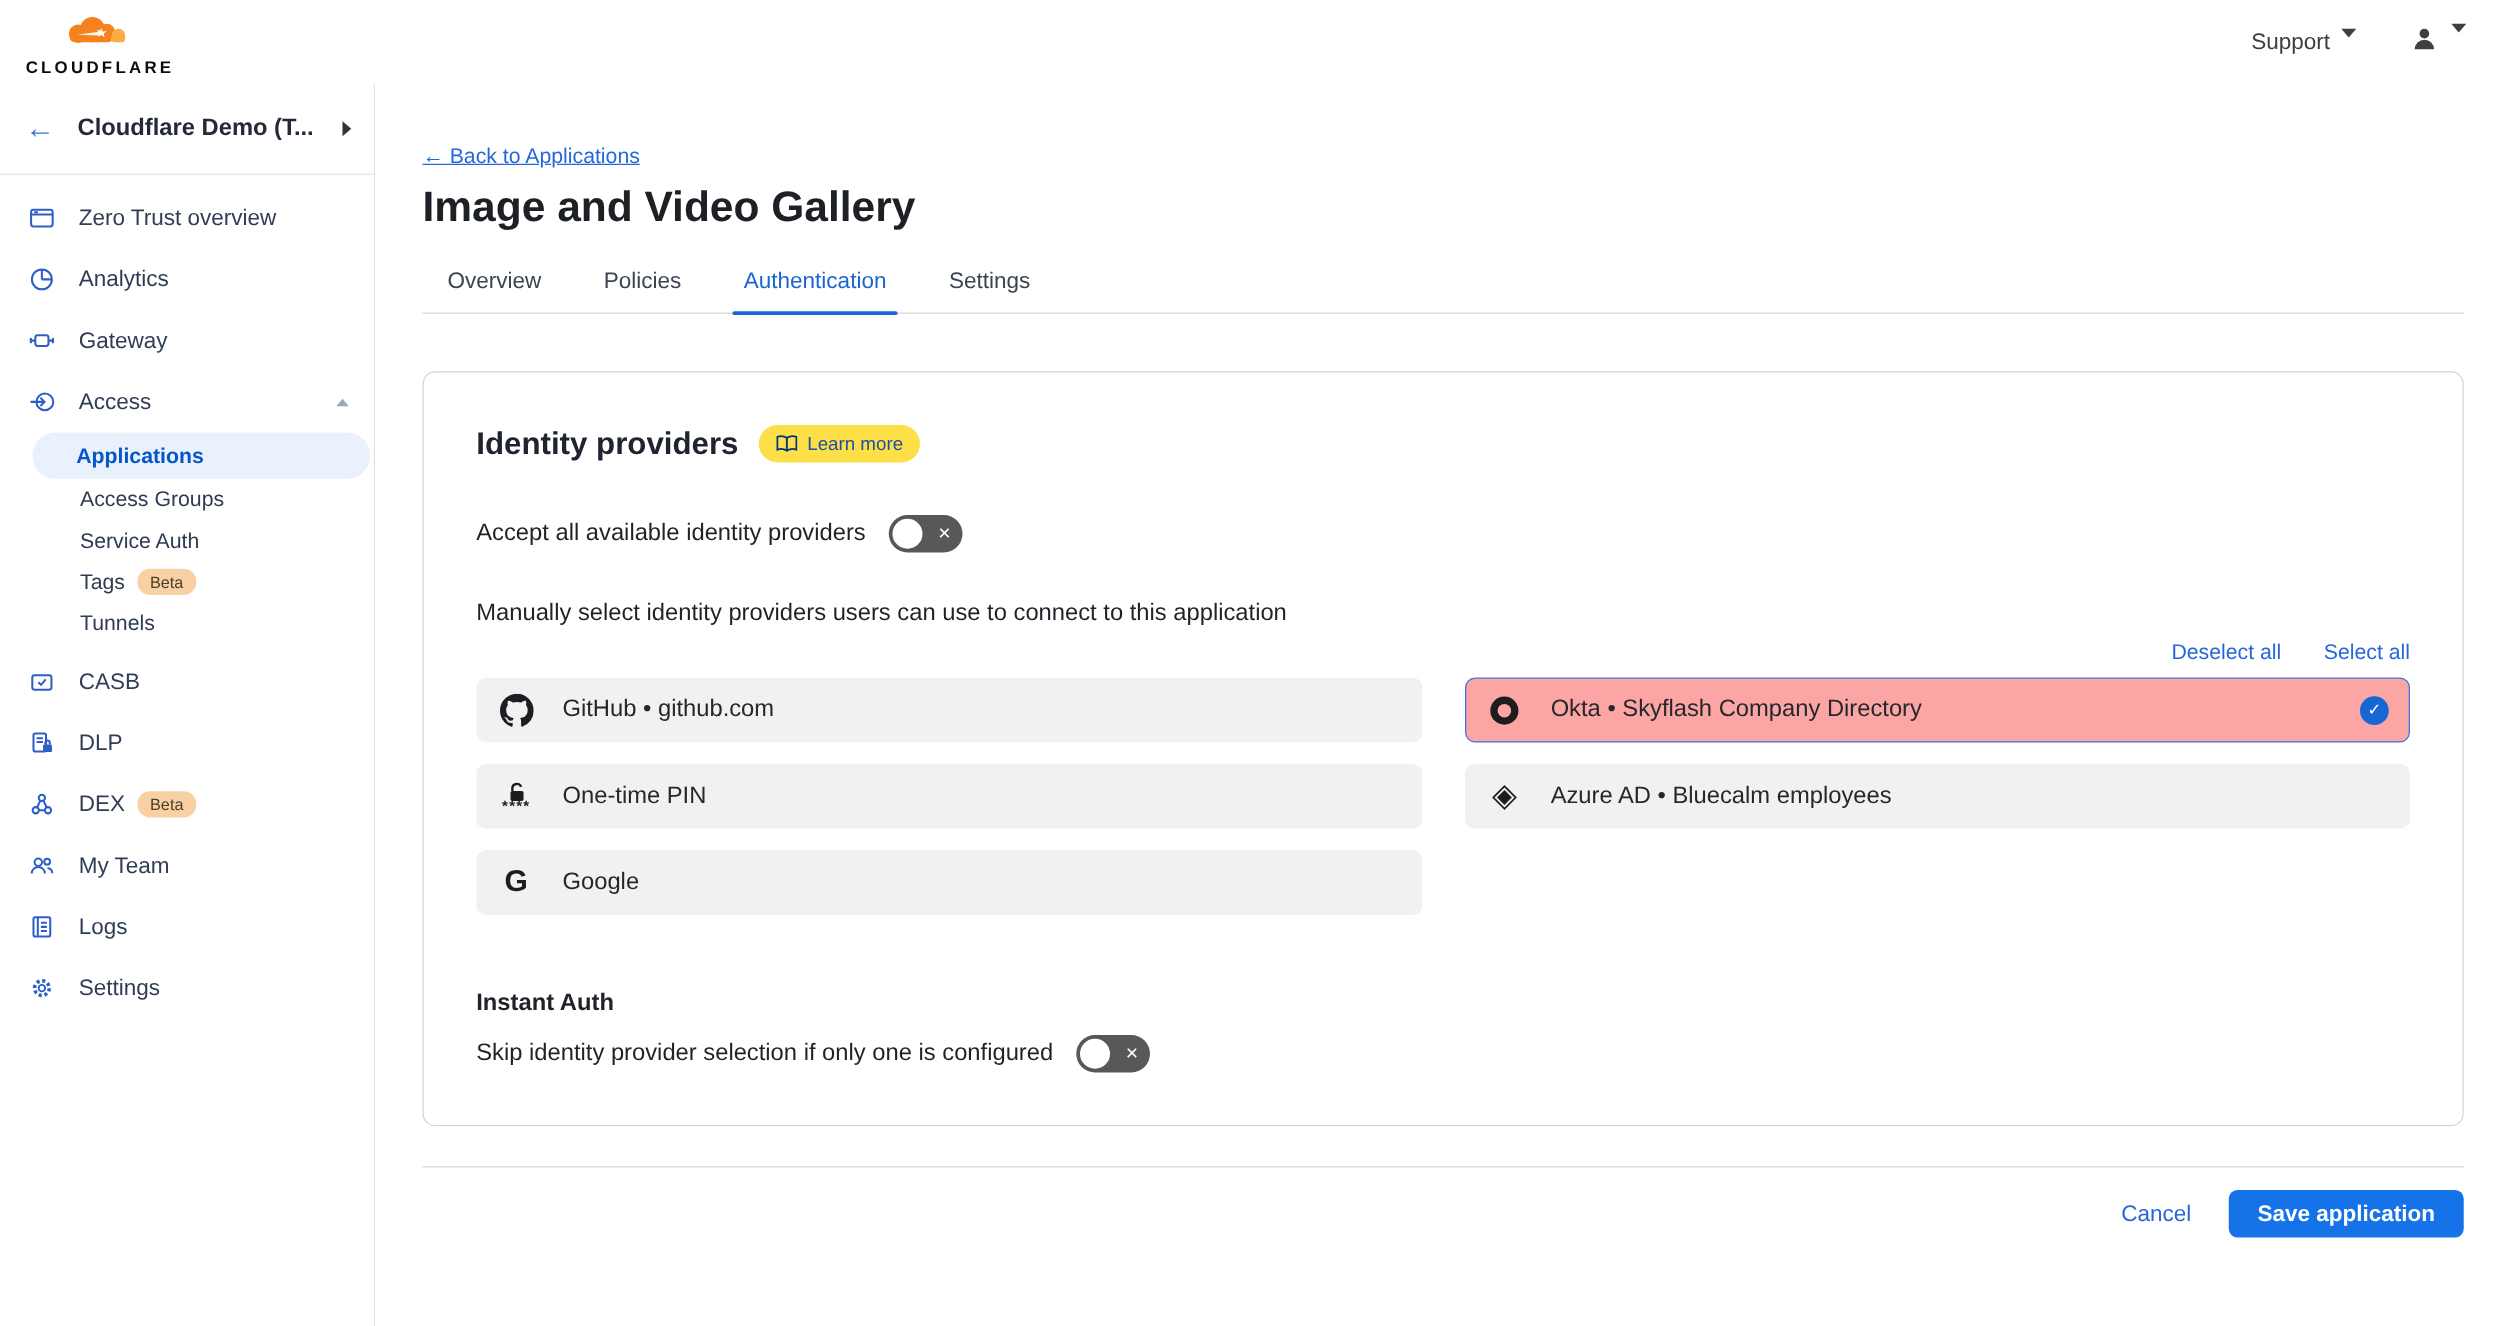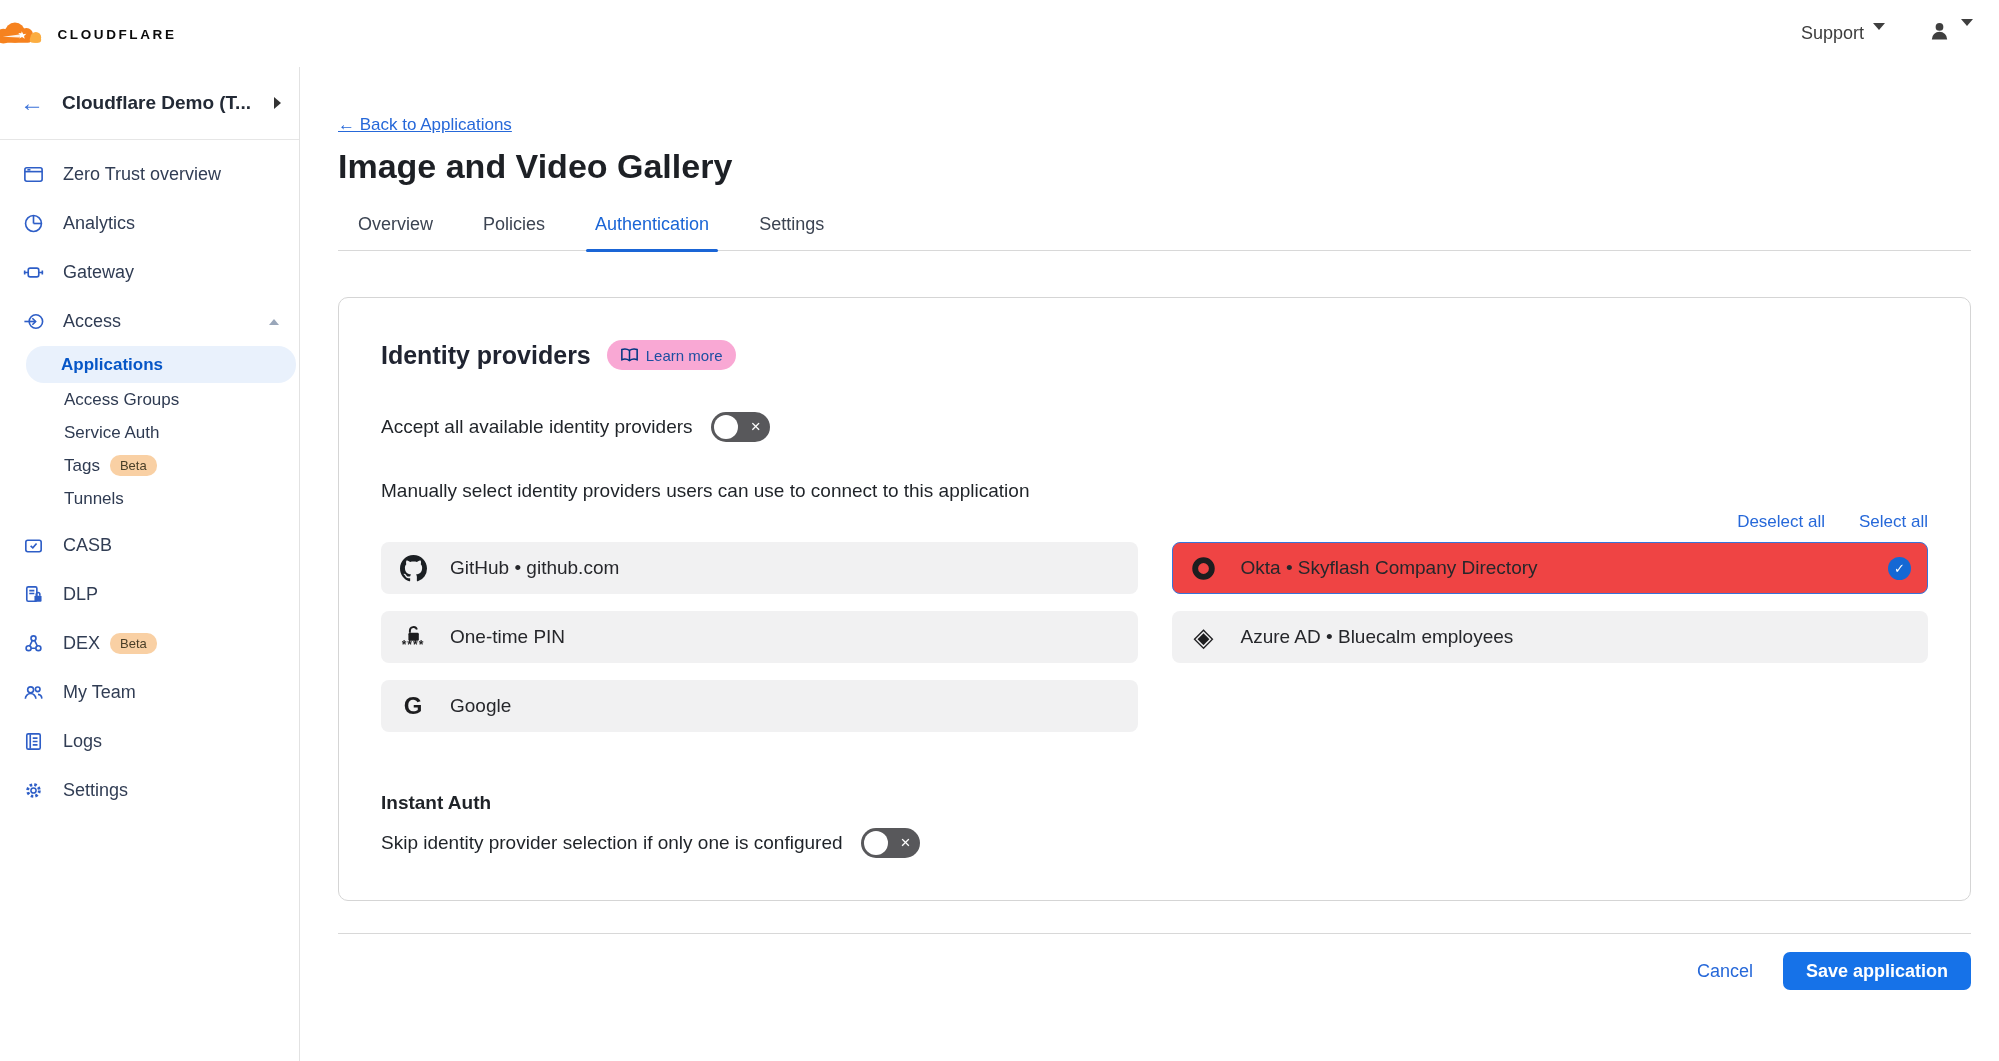--- a/index.html
+++ b/index.html
@@ -2,21 +2,21 @@
 <html><head>
 <meta charset="utf-8">
 <style>
   * { margin:0; padding:0; box-sizing:border-box; }
   html,body { width:1999px; height:1061px; overflow:hidden; background:#fff;
     font-family:"Liberation Sans","DejaVu Sans",sans-serif; color:#1f2328; }
 
   
   .topbar { height:67px; display:flex; align-items:center; justify-content:space-between;
     padding:0 26px 0 14px; background:#fff; }
-  .logo { display:flex; flex-direction:row; align-items:center; width:132px; cursor:pointer;justify-content:center; }
+  .logo { display:flex; flex-direction:column; align-items:center; width:132px; cursor:pointer; }
   .logo-word { font-size:13.5px; font-weight:700; letter-spacing:2.6px; color:#0b0b0b; margin-top:1px; }
   .topbar-right { display:flex; align-items:center; gap:42px; }
   .tb-item { display:flex; align-items:flex-start; gap:9px; color:#3d3d3d; font-size:18px; cursor:pointer; }
   .caret { width:0; height:0; border-left:6px solid transparent; border-right:6px solid transparent;
     border-top:7px solid #3f3f3f; }
 
   
   .app-body { display:flex; height:994px; }
 
   
@@ -53,38 +53,38 @@
   .tabs { display:flex; margin-top:20px; border-bottom:1px solid #d8d8d8; padding-left:18px; }
   .tab { margin-right:46px; padding:8px 2px 15px; font-size:18px; color:#3c4452; cursor:pointer; position:relative; }
   .tab.active { color:#1a65d6; font-weight:500; }
   .tab.active::after { content:""; position:absolute; left:-7px; right:-7px; bottom:-2px; height:3px;
     background:#1a65d6; border-radius:2px; }
 
   
   .card { margin-top:46px; border:1px solid #d5d5d5; border-radius:10px; padding:42px; background:#fff; }
   .card-head { display:flex; align-items:center; gap:16px; }
   .card-title { font-size:25px; font-weight:700; color:#202431; }
-  .learn-more { display:flex; align-items:center; gap:8px; background:#f9a8d4; border-radius:16px;
+  .learn-more { display:flex; align-items:center; gap:8px; background:#fde047; border-radius:16px;
     height:30px; padding:0 14px; cursor:pointer; }
   .learn-more span { font-size:15px; color:#1d4fa1; }
 
   .toggle-row { display:flex; align-items:center; gap:18px; margin-top:42px; font-size:19px; }
   .toggle { width:59px; height:30px; border-radius:15px; background:#58585b; position:relative; cursor:pointer; flex:0 0 59px; }
   .toggle .knob { position:absolute; left:3px; top:3px; width:24px; height:24px; border-radius:50%; background:#fff; }
   .toggle .off-x { position:absolute; right:9px; top:50%; transform:translateY(-52%); color:#fff;
     font-size:17px; line-height:1; }
 
   .manual-text { margin-top:38px; font-size:19px; color:#1f2328; }
   .select-links { display:flex; justify-content:flex-end; gap:34px; margin-top:10px; }
   .select-links div { color:#2668d9; font-size:17px; cursor:pointer; }
 
   .provider-grid { display:grid; grid-template-columns:1fr 1fr; column-gap:34px; row-gap:17px; margin-top:10px; }
   .provider { height:52px; border-radius:8px; background:#f1f1f2; display:flex; align-items:center;
     padding:0 16px; gap:22px; cursor:pointer; border:1.5px solid transparent; }
-  .provider.selected { background:#ef4444; border-color:#3674d9; }
+  .provider.selected { background:#fca5a5; border-color:#3674d9; }
   .provider .p-label { font-size:19px; color:#26272b; flex:1; }
   .check-circle { width:23px; height:23px; border-radius:50%; background:#1568d4; color:#fff;
     display:flex; align-items:center; justify-content:center; font-size:13px; font-weight:700; }
   .p-icon { width:30px; display:flex; flex-direction:column; align-items:center; justify-content:center; flex:0 0 30px; }
   .otp-stars { font-size:12px; font-weight:700; letter-spacing:1px; color:#1d1d1f; line-height:5px; margin-top:1px; }
   .azure-glyph { font-family:"DejaVu Sans",sans-serif; font-size:26px; color:#1d1d1f; line-height:1; }
   .g-glyph { font-size:24px; font-weight:700; color:#1d1d1f; line-height:1; }
 
   .instant-head { margin-top:60px; font-size:19px; font-weight:700; color:#1f2328; }
   .instant-row { margin-top:14px; }

